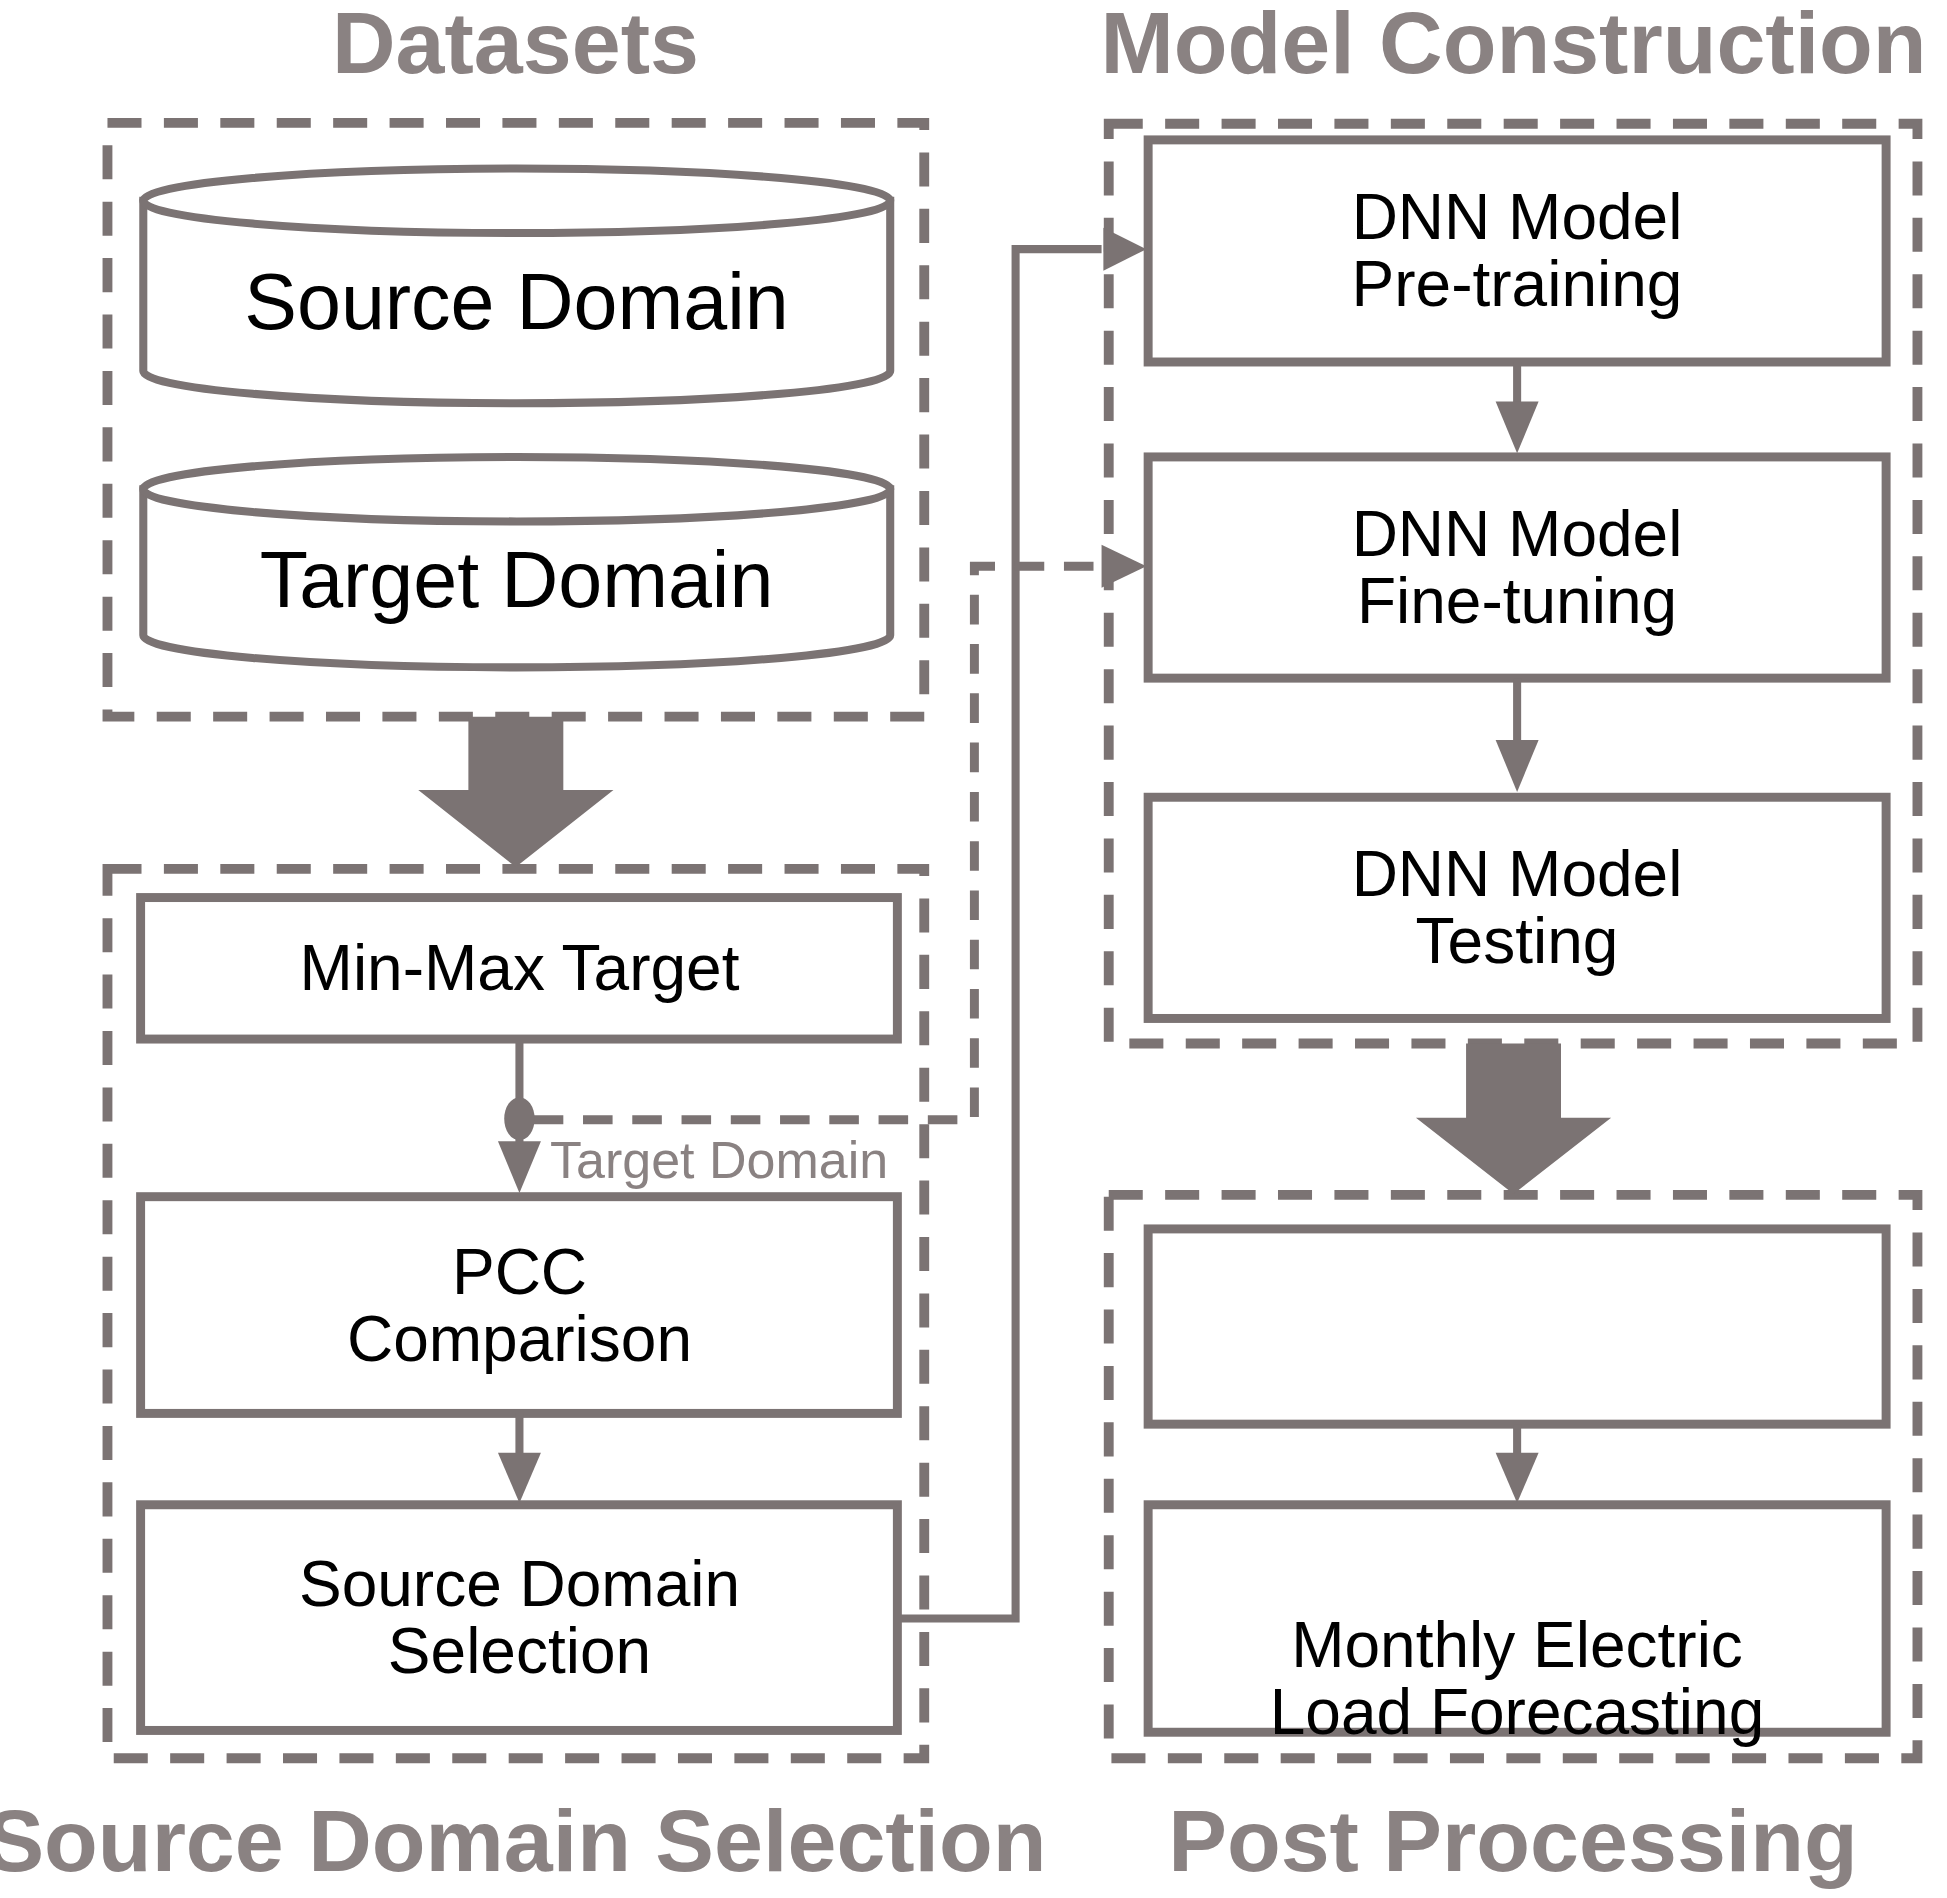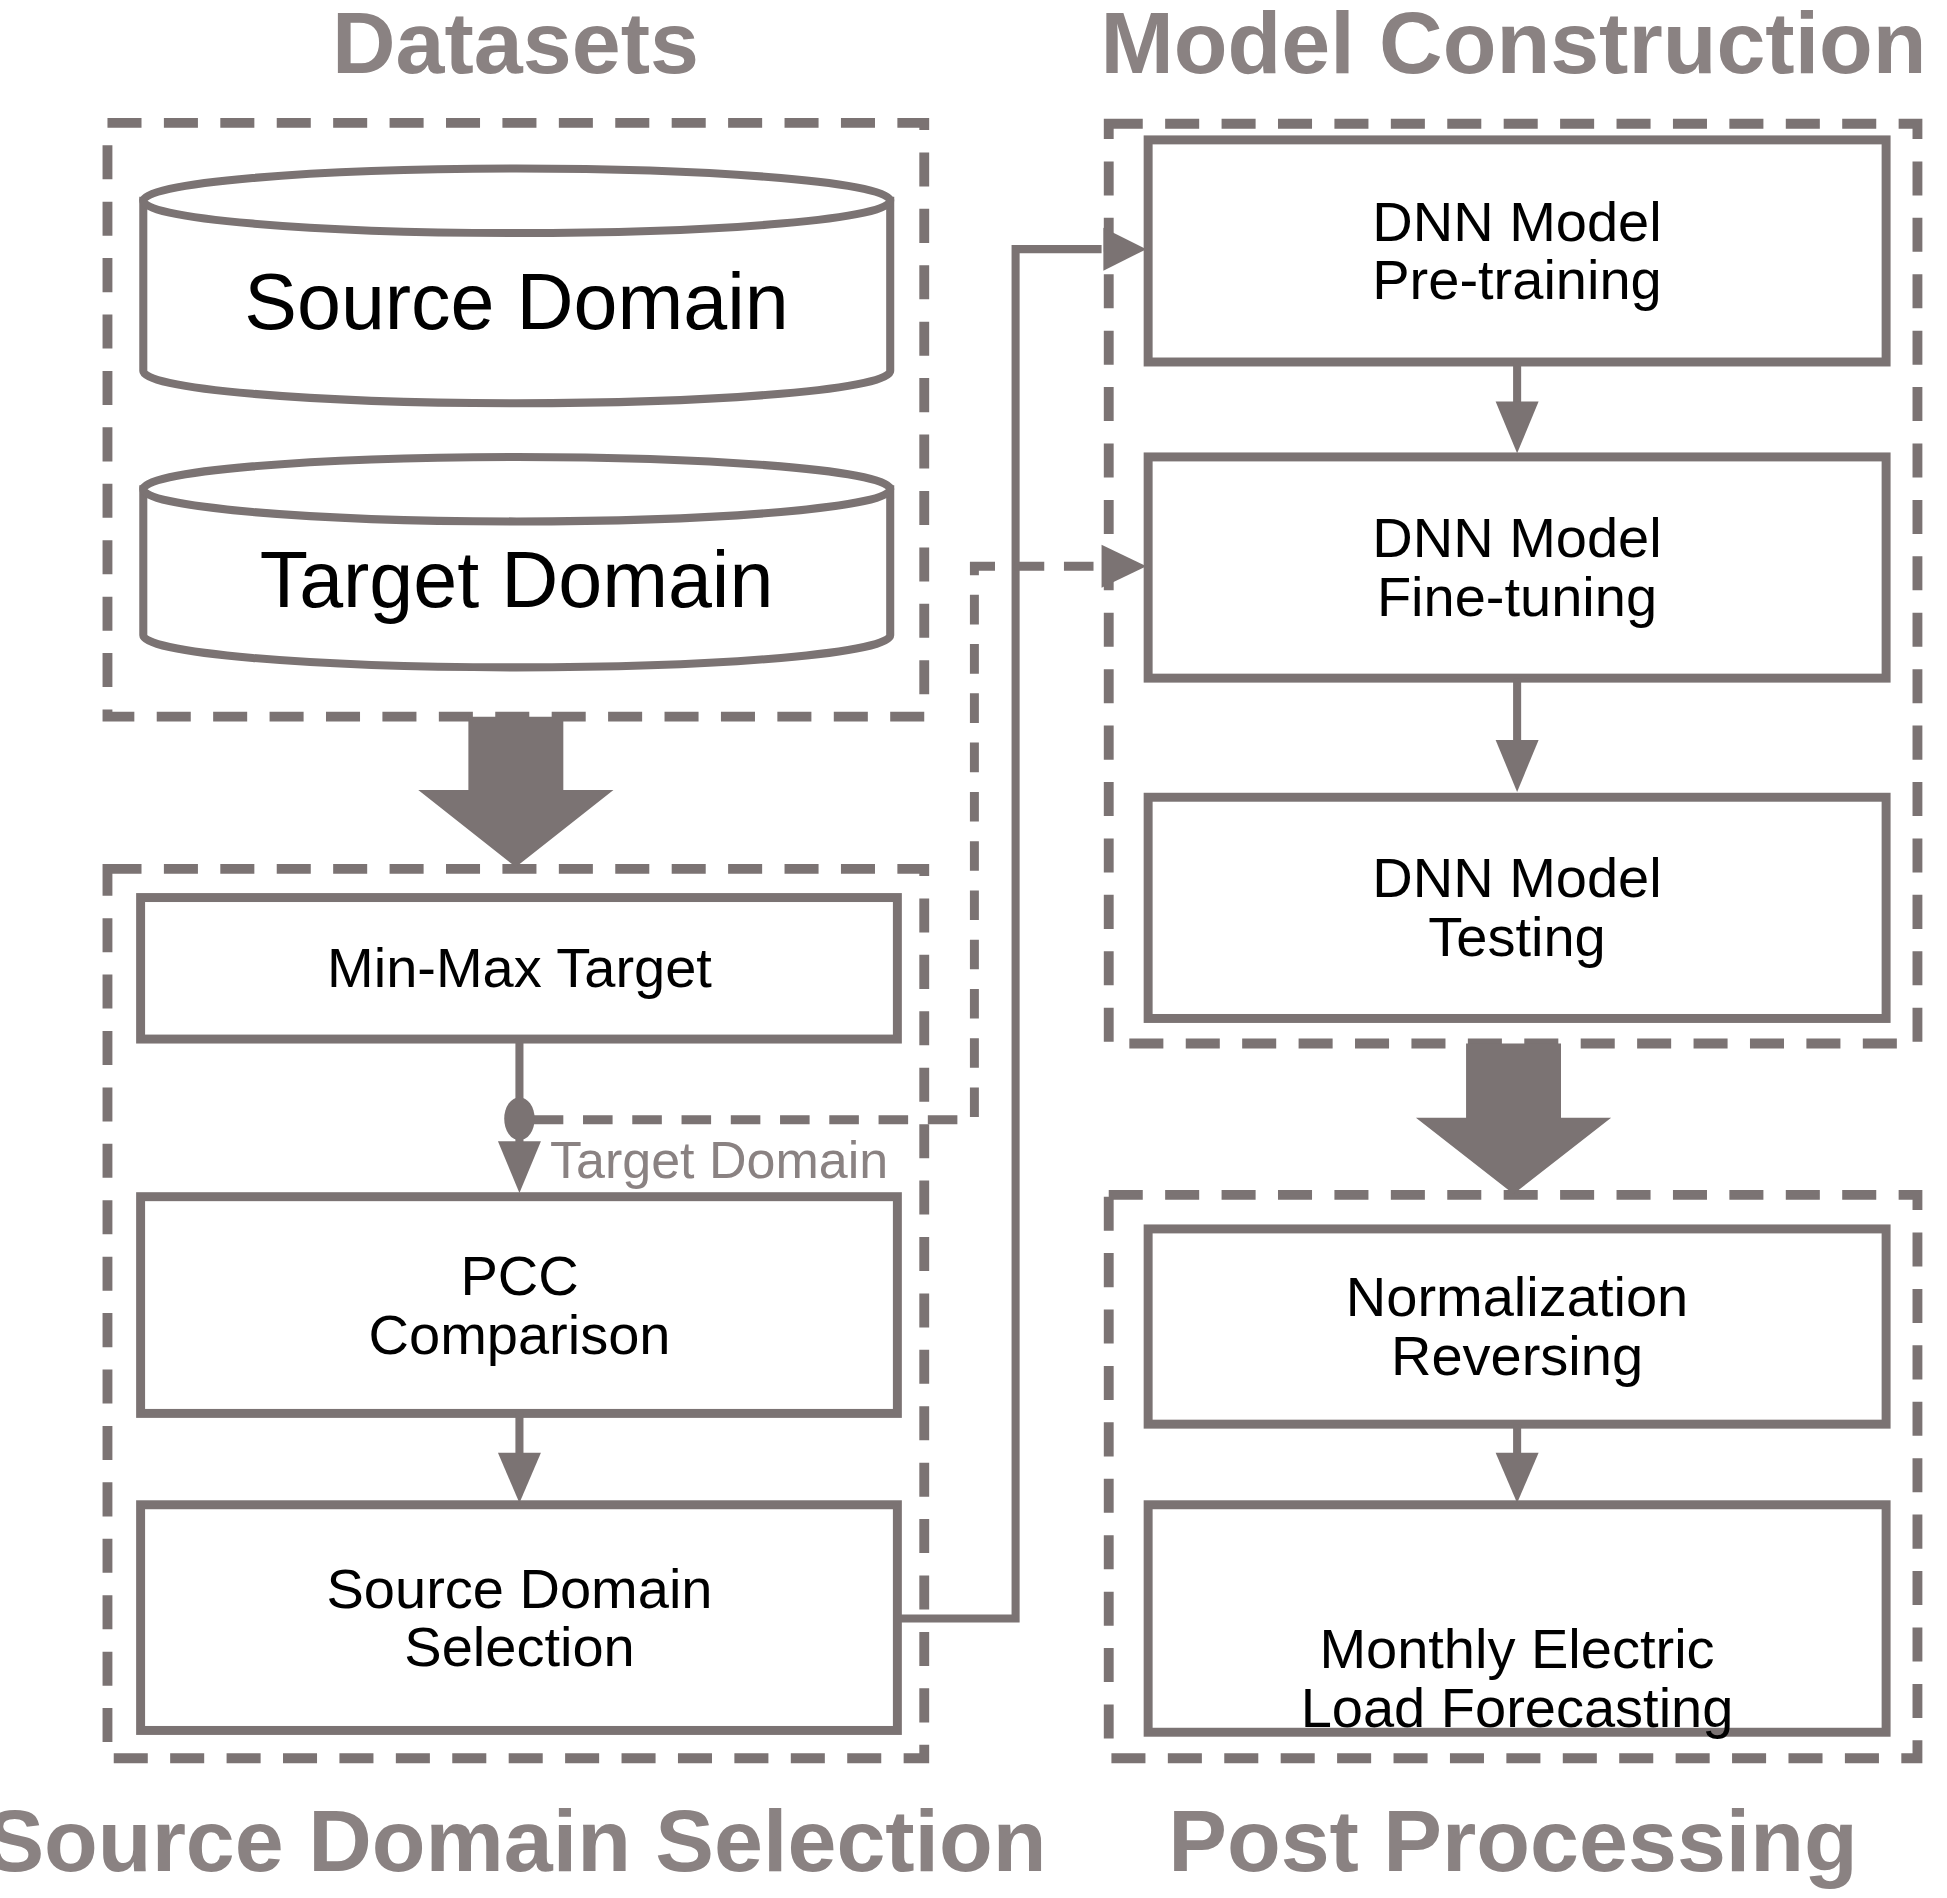--- a/index.html
+++ b/index.html
@@ -15,21 +15,21 @@
   }
   svg{position:absolute;left:0;top:0;}
   .dashed-box{fill:none;stroke:var(--line);stroke-width:11;stroke-dasharray:38 25;}
   .solid-box{fill:#ffffff;stroke:var(--line);stroke-width:10;}
   .cyl{fill:#ffffff;stroke:var(--line);stroke-width:9;}
   .thin{stroke:var(--line);stroke-width:9;fill:none;}
   .dashline{stroke:var(--line);stroke-width:10;fill:none;stroke-dasharray:33 22;}
   .fillgray{fill:var(--line);stroke:none;}
   .t{
     position:absolute;display:flex;align-items:center;justify-content:center;
-    text-align:center;color:var(--boxtext);font-size:56px;line-height:1.04;
+    text-align:center;color:var(--boxtext);font-size:64px;line-height:1.04;
     white-space:pre-line;pointer-events:none;
   }
   .cyl-label{font-size:79px;}
   .section-title{
     color:var(--title);font-weight:bold;font-size:88px;white-space:nowrap;
   }
   .conn-label{
     position:absolute;color:var(--title);font-size:52px;white-space:nowrap;
     pointer-events:none;
   }
@@ -113,21 +113,19 @@
 Comparison</div>
   <div class="t" style="left:141px;top:1505px;width:757px;height:226px;">Source Domain
 Selection</div>
 
   <div class="t" style="left:1148px;top:140px;width:738px;height:222px;">DNN Model
 Pre-training</div>
   <div class="t" style="left:1148px;top:457px;width:738px;height:221px;">DNN Model
 Fine-tuning</div>
   <div class="t" style="left:1148px;top:797px;width:738px;height:221px;">DNN Model
 Testing</div>
-  <div class="t" style="left:1148px;top:1229px;width:738px;height:195px;">Normalization
-Reversing</div>
   <div class="t" style="left:1148px;top:1565px;width:738px;height:227px;">Monthly Electric
 Load Forecasting</div>
 
   <div class="conn-label" style="left:550px;top:1130px;">Target Domain</div>
 
 </div>
 
 
 </body></html>

